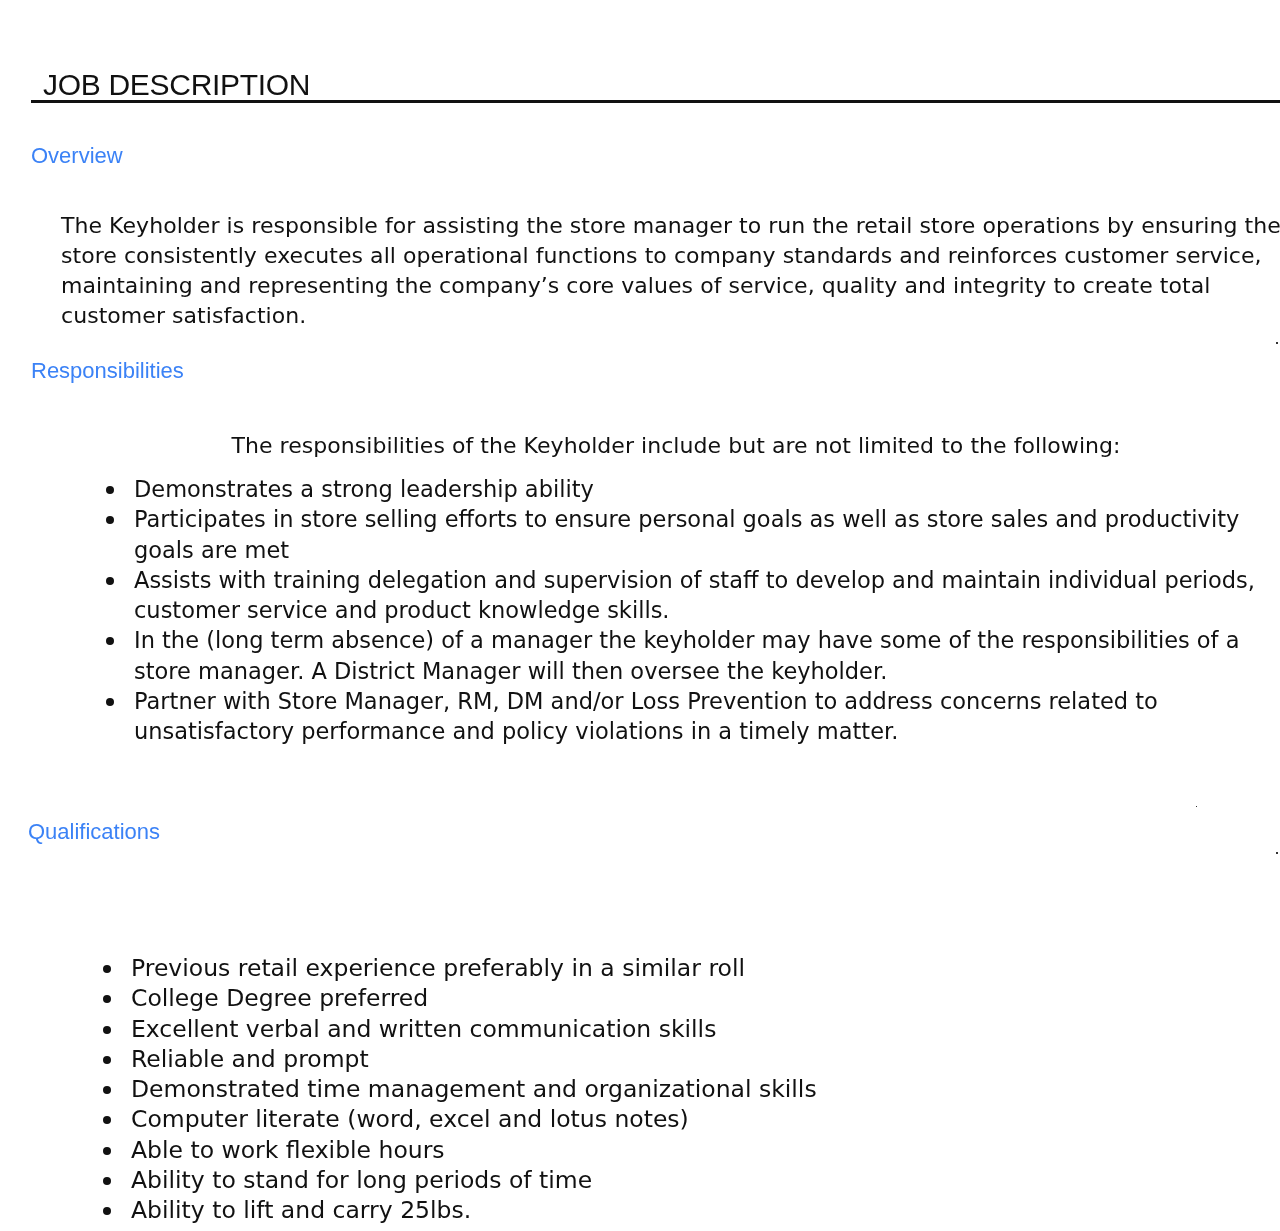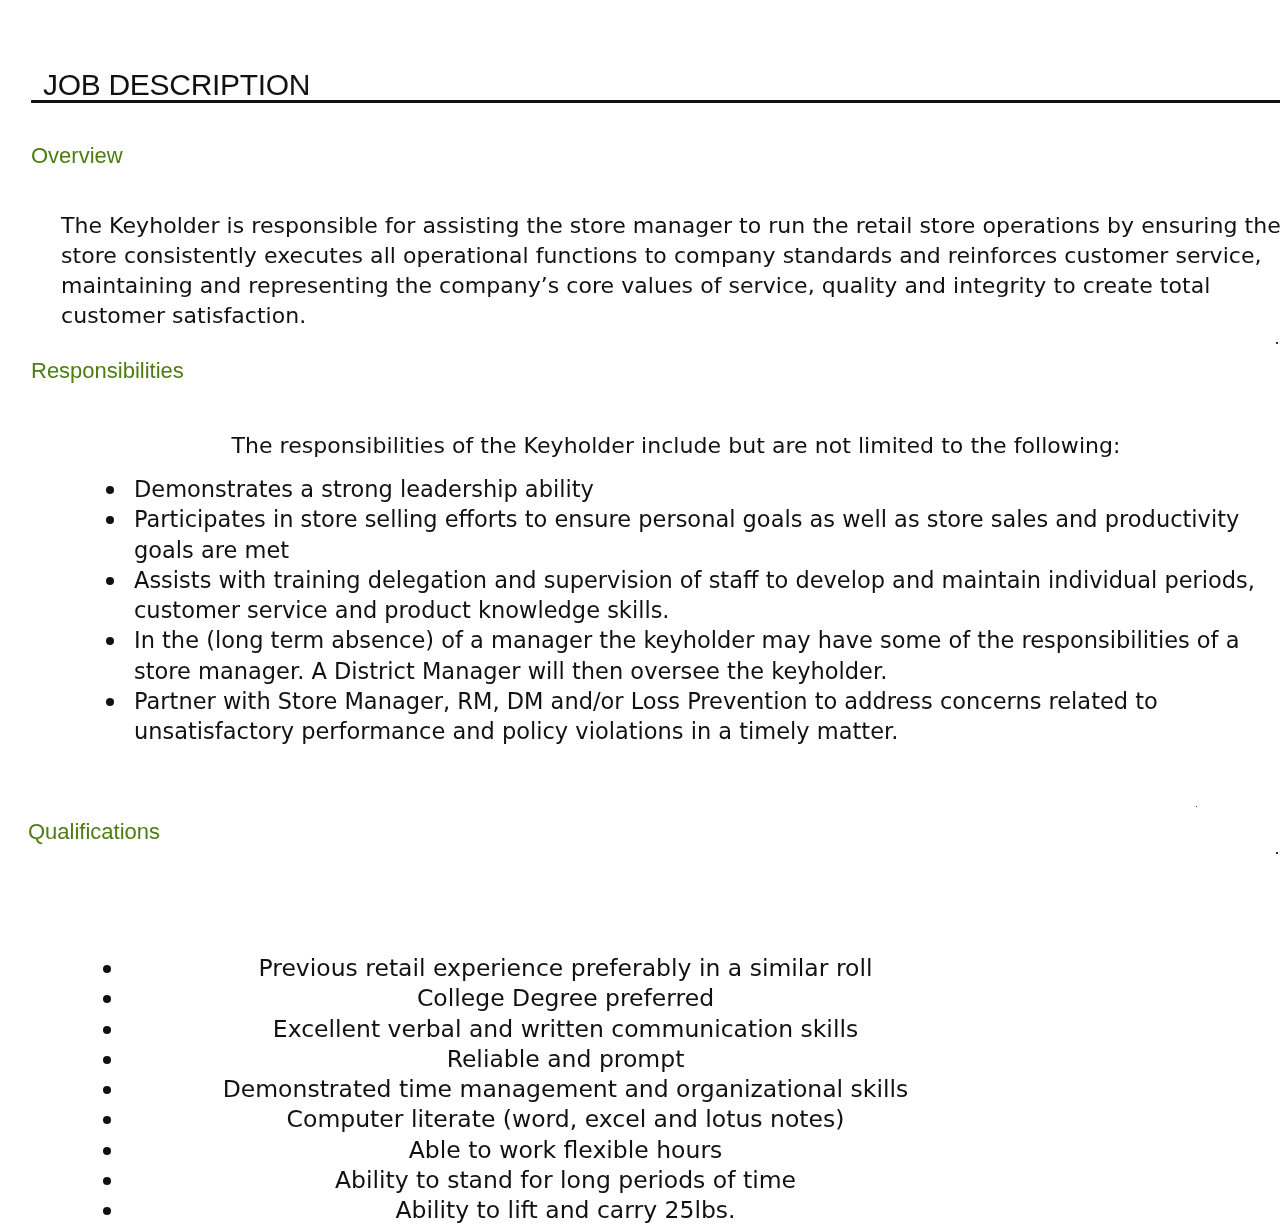--- a/index.html
+++ b/index.html
@@ -32,21 +32,21 @@
       top: 100px;
       width: 1249px;
       height: 3px;
       background: #111;
     }
     .section-heading {
       position: absolute;
       left: 31px;
       font-family: "Liberation Sans", "DejaVu Sans", sans-serif;
       font-size: 22px;
-      color: #4d7c0f;
+      color: #3b82f6;
       margin: 0;
       font-weight: normal;
     }
     .para {
       position: absolute;
       left: 45px;
       width: 1230px;
       font-size: 22px;
       line-height: 30px;
       margin: 16px;
@@ -80,21 +80,20 @@
       font-size: 22.5px;
       line-height: 30.3px;
     }
     .resp-list li::before { top: 12px; }
     .qual-list {
       left: 92px;
       top: 945px;
       width: 900px;
       font-size: 23.5px;
       line-height: 30.3px;
-      text-align: center;
     }
     .qual-list li::before { top: 12px; }
     .speck {
       position: absolute;
       width: 2px;
       height: 2px;
       background: #333;
     }
   </style>
 </head>

